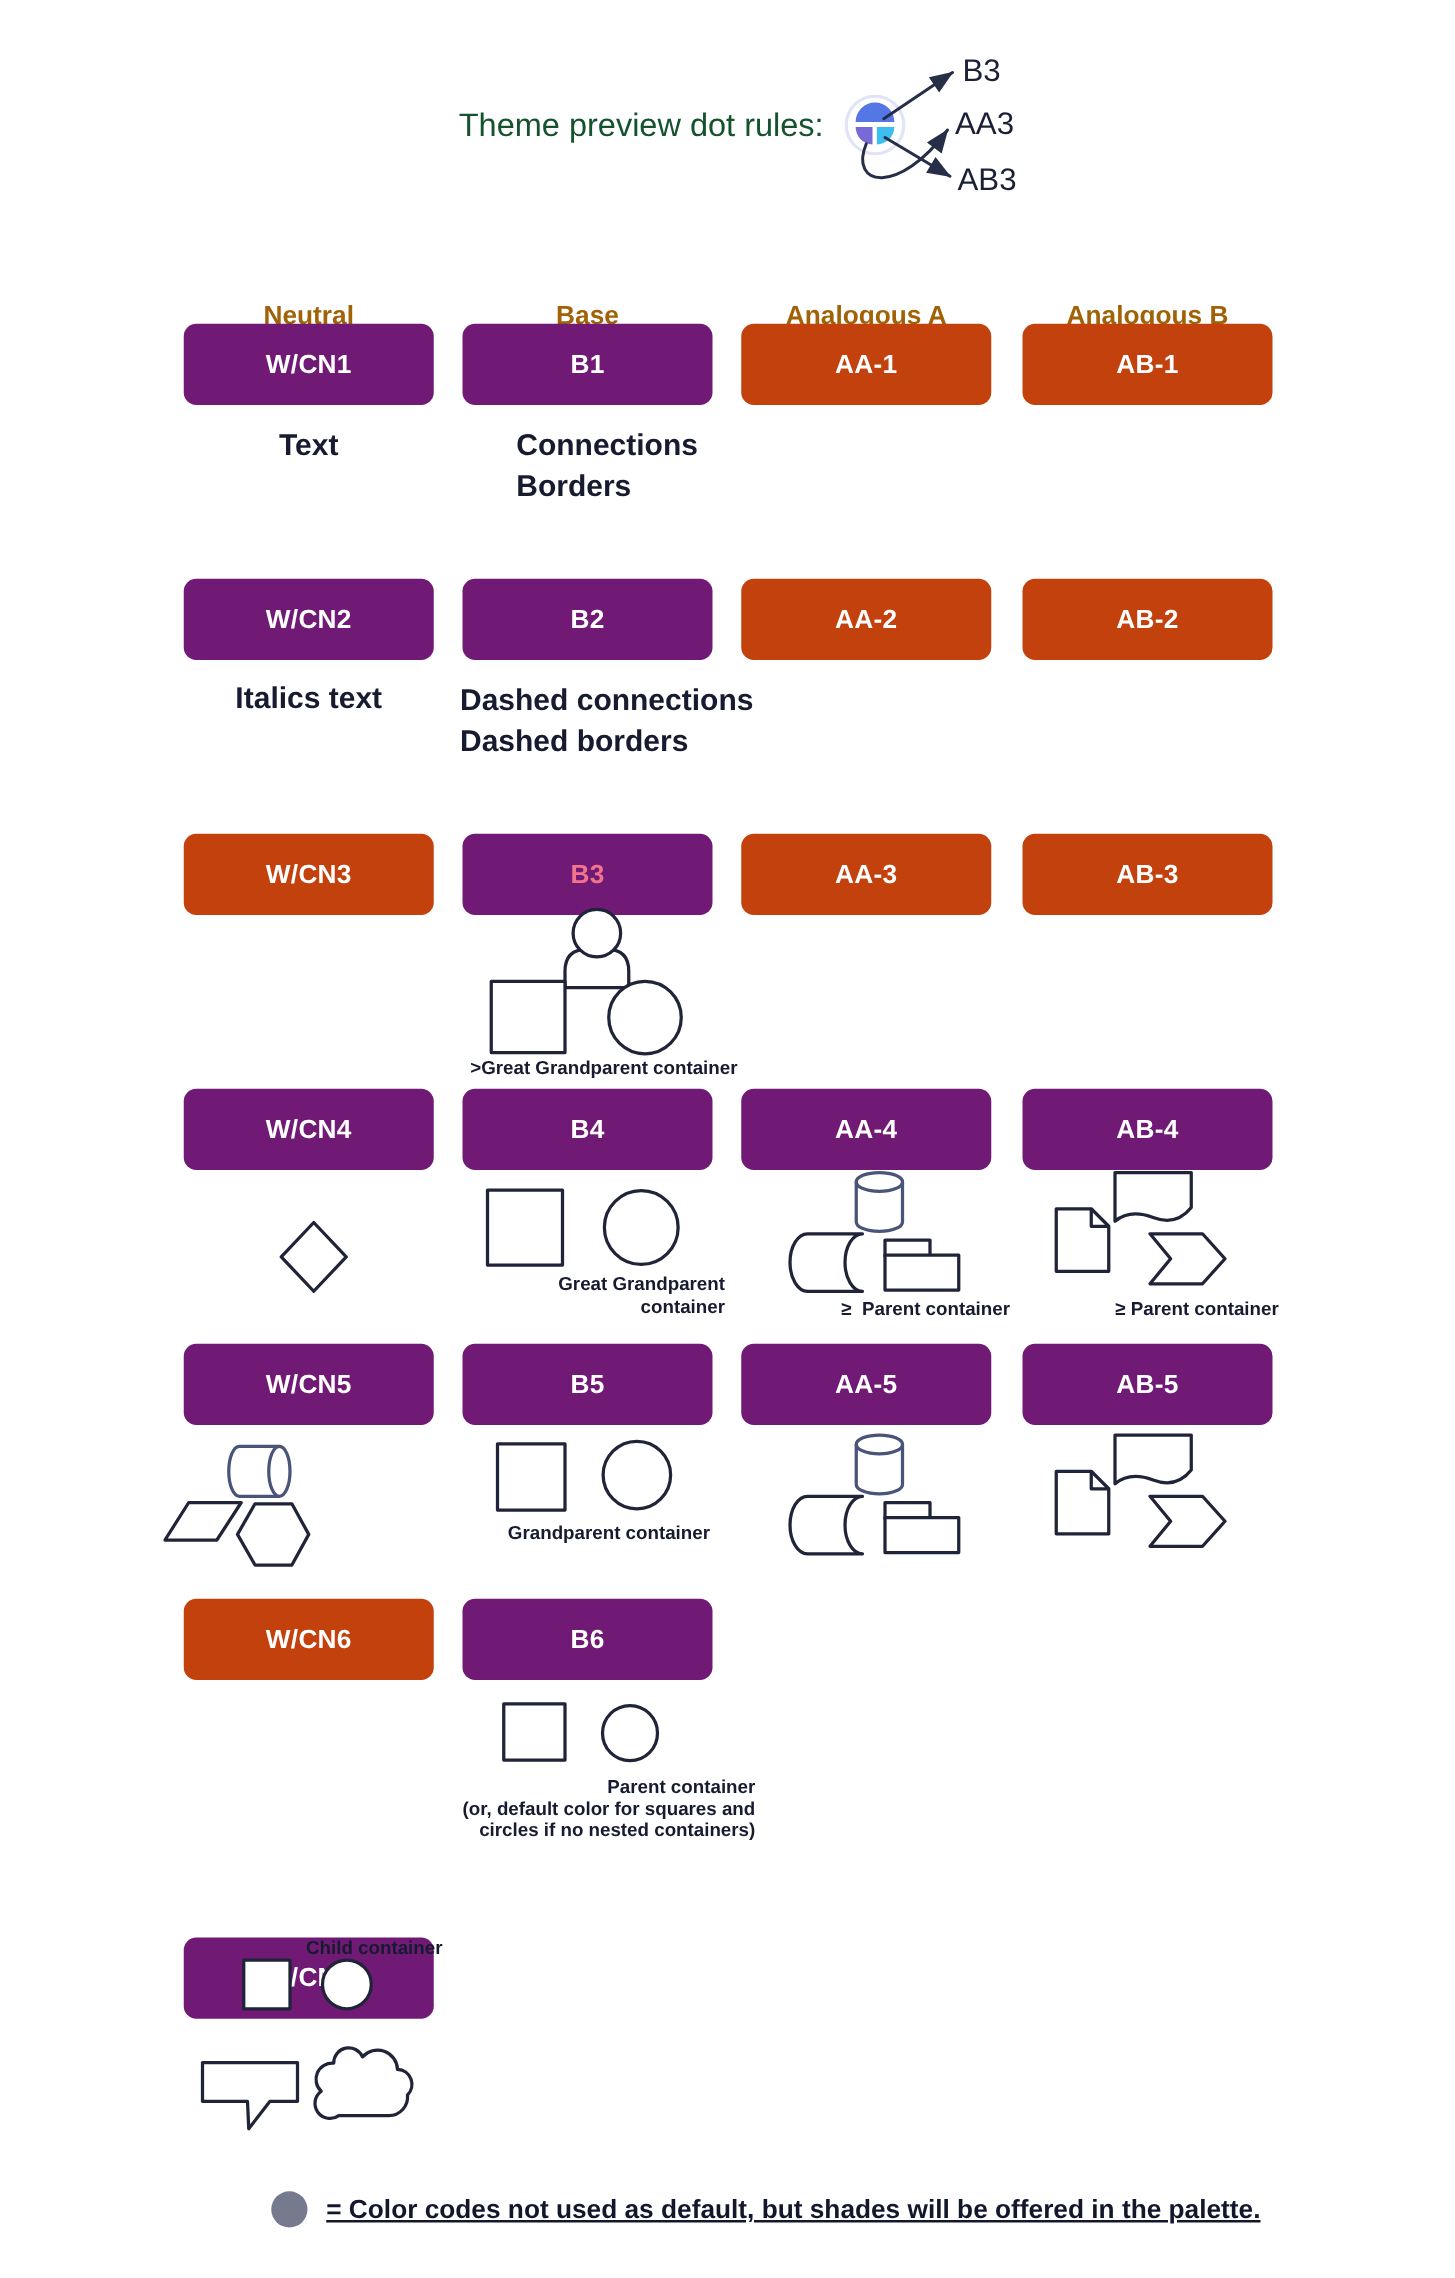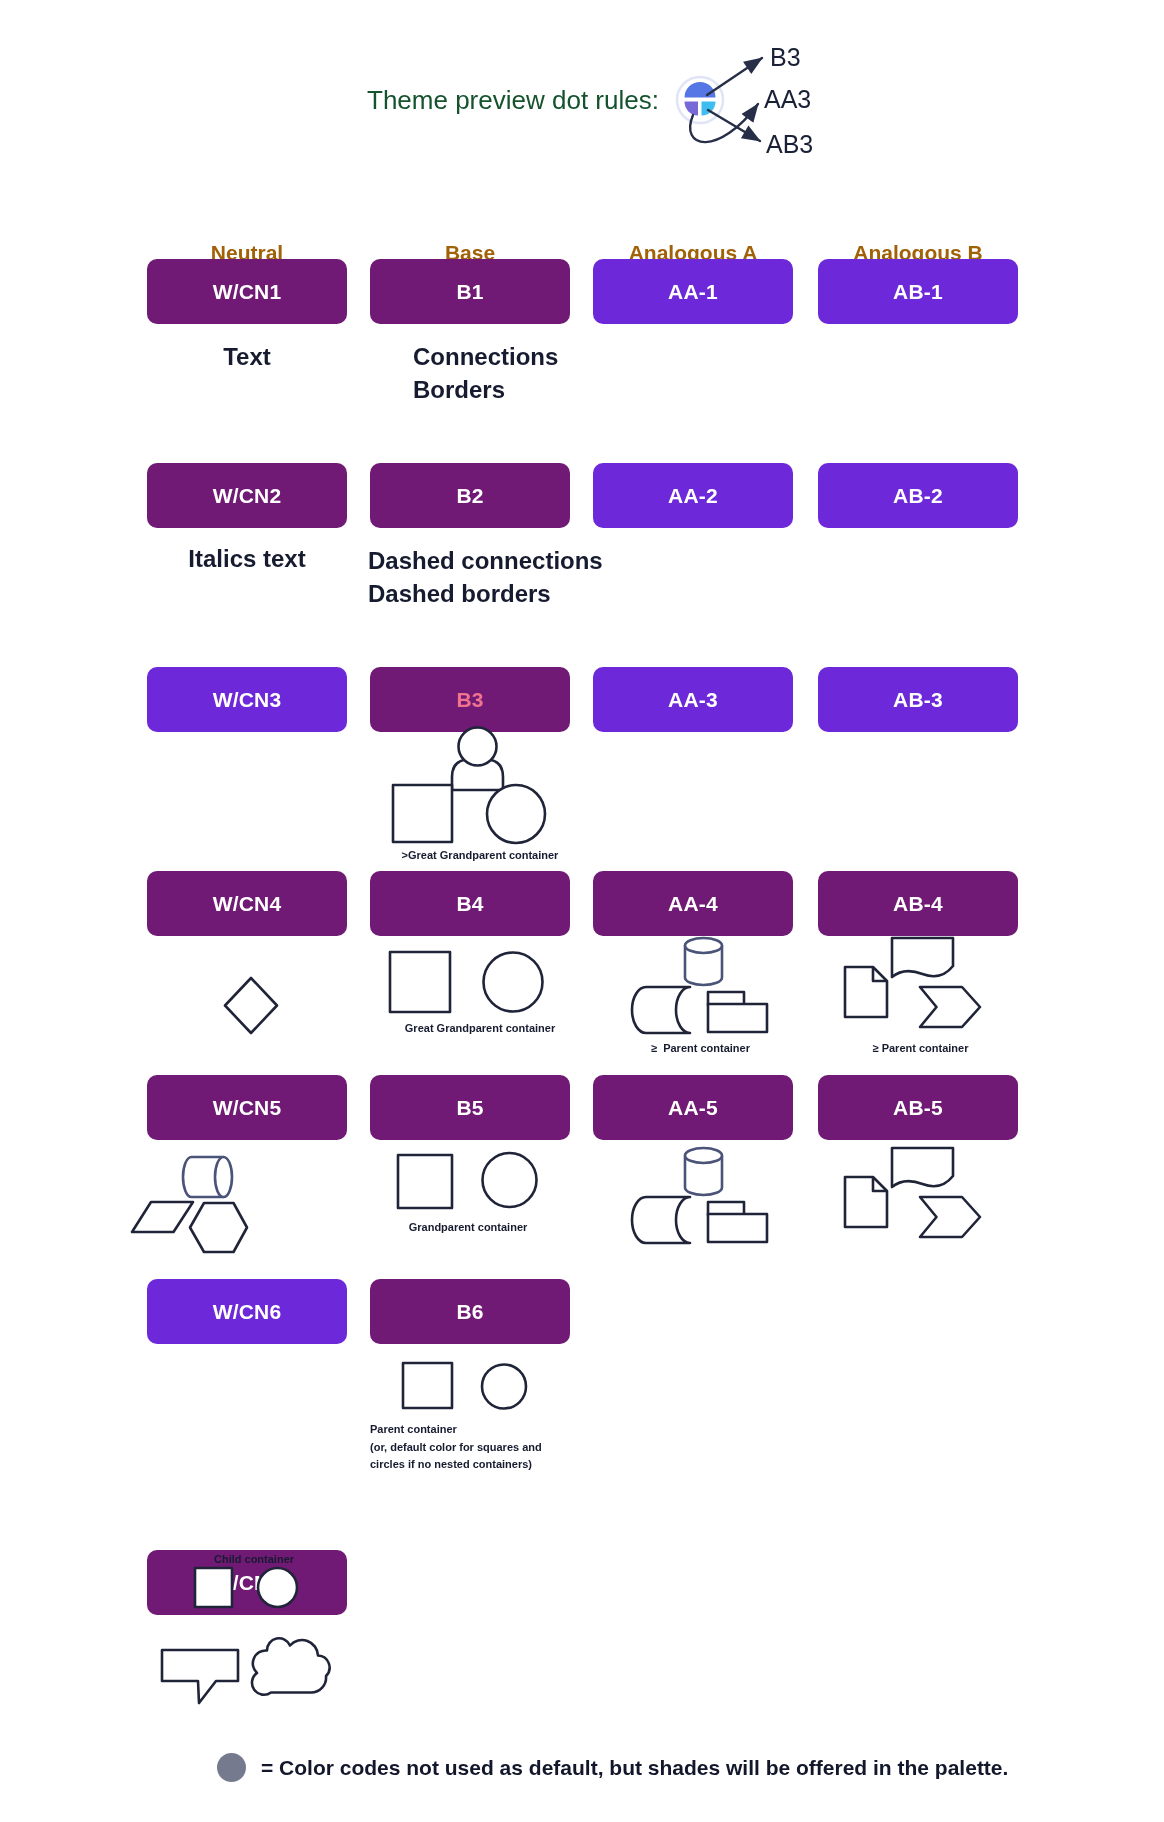--- a/index.html
+++ b/index.html
@@ -10,29 +10,29 @@
   }
   .title { position:absolute; font-size:26px; font-weight:400; color:#14532d; line-height:30px; }
   .dotlbl { position:absolute; font-size:25px; font-weight:400; color:#1A2036; line-height:26px; }
   .hdr { position:absolute; width:200px; text-align:center; font-weight:bold; font-size:21px; color:#a16207; line-height:26px;margin-top:16px; }
   .sw {
     position:absolute; width:200px; height:65px; border-radius:10px;
     display:flex; align-items:center; justify-content:center;
     color:#ffffff; font-weight:bold; font-size:21px; letter-spacing:.2px;
   }
   .dark { background:#701a75; }
-  .gray { background:#6d28d9; }
+  .gray { background:#c2410c; }
   .pink { color:#F1738E; }
   .cap { position:absolute; font-weight:bold; font-size:24px; color:#161B30; line-height:33px; }
   .center { text-align:center; }
-  .capsm { position:absolute; font-weight:bold; font-size:11px; color:#161B30; line-height:18px; }
+  .capsm { position:absolute; font-weight:bold; font-size:15px; color:#161B30; line-height:18px;text-align:right; }
   .capsm.tight { line-height:17.5px; }
   .pre { white-space:pre; }
   .legend-dot { position:absolute; left:217px; top:1753px; width:29px; height:29px; border-radius:50%; background:#757A8E; }
-  .legend-text { position:absolute; left:261px; top:1755px; font-weight:bold; font-size:21px; color:#12172B; line-height:26px; }
+  .legend-text { position:absolute; left:261px; top:1755px; font-weight:bold; font-size:21px; color:#12172B; line-height:26px;text-decoration:underline; }
   svg.overlay { position:absolute; left:0; top:0; pointer-events:none; }
   .shape { fill:#ffffff; stroke:#1F2438; stroke-width:2.6; stroke-linejoin:round; }
   .shape-cyl { fill:#ffffff; stroke:#4A5378; stroke-width:2.6; stroke-linejoin:round; }
   .arrow { fill:none; stroke:#272E47; stroke-width:2.4; stroke-linecap:round; }
 </style>
 </head>
 <body>
 
 <div>
 

